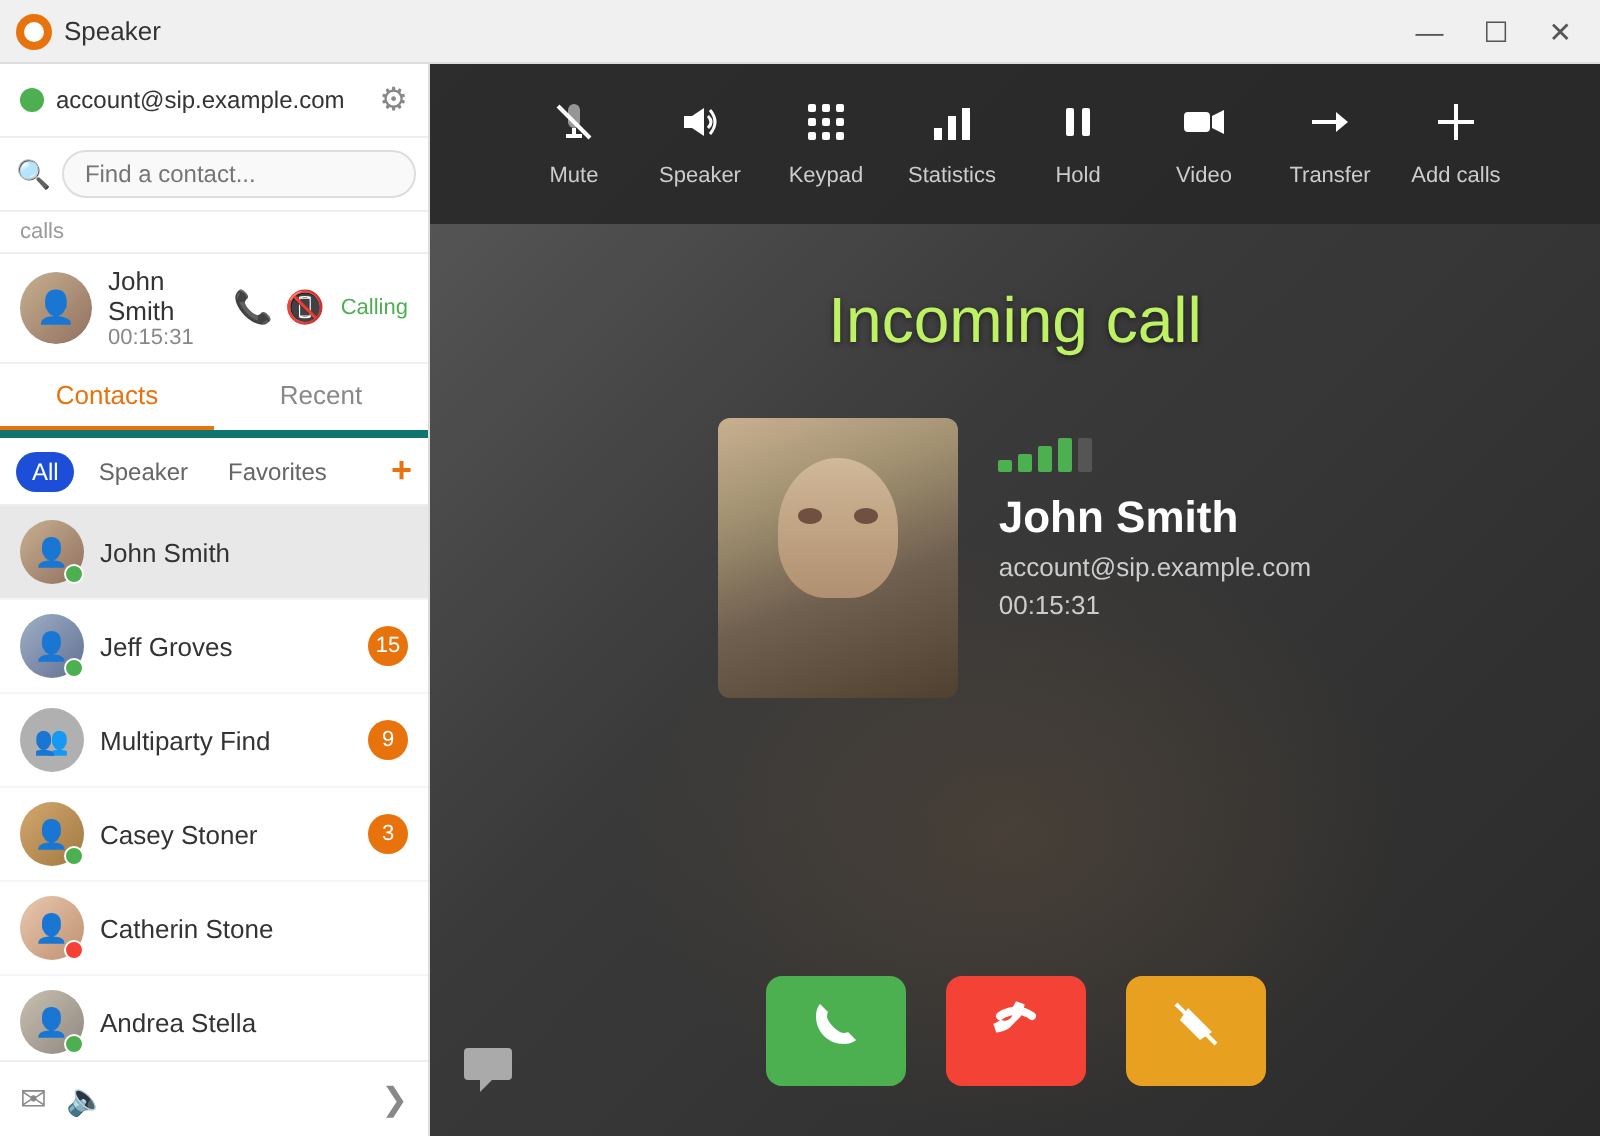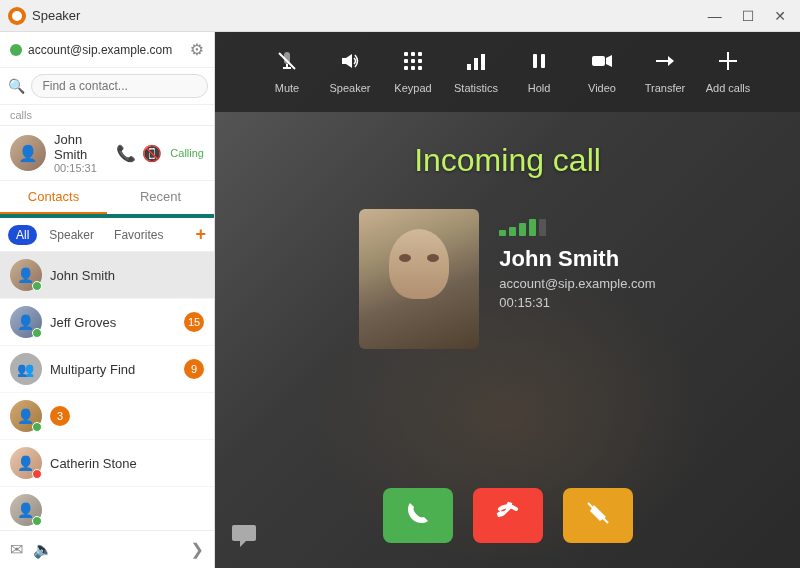--- a/index.html
+++ b/index.html
@@ -197,36 +197,38 @@
         </div>
         <span class="contact-name">Multiparty Find</span>
         <div class="badge">9</div>
       </div>
 
       <div class="contact-item">
         <div style="position:relative;width:32px;height:32px;flex-shrink:0;">
           <div style="width:32px;height:32px;border-radius:50%;background:linear-gradient(135deg,#d4a870,#a07840);display:flex;align-items:center;justify-content:center;font-size:14px;color:#fff;">👤</div>
           <div class="status-indicator status-green"></div>
         </div>
+        <span class="contact-name">Casey Stoner</span>
         <div class="badge">3</div>
       </div>
 
       <div class="contact-item">
         <div style="position:relative;width:32px;height:32px;flex-shrink:0;">
           <div style="width:32px;height:32px;border-radius:50%;background:linear-gradient(135deg,#e8c8b0,#c09070);display:flex;align-items:center;justify-content:center;font-size:14px;color:#fff;">👤</div>
           <div class="status-indicator status-red"></div>
         </div>
         <span class="contact-name">Catherin Stone</span>
       </div>
 
       <div class="contact-item">
         <div style="position:relative;width:32px;height:32px;flex-shrink:0;">
           <div style="width:32px;height:32px;border-radius:50%;background:linear-gradient(135deg,#c8c0b0,#908880);display:flex;align-items:center;justify-content:center;font-size:14px;color:#fff;">👤</div>
           <div class="status-indicator status-green"></div>
         </div>
+        <span class="contact-name">Andrea Stella</span>
       </div>
 
     </div>
 
     <div class="bottom-bar">
       <span class="bottom-icon">✉</span>
       <span class="bottom-icon">🔈</span>
       <span class="bottom-expand">❯</span>
     </div>
 

